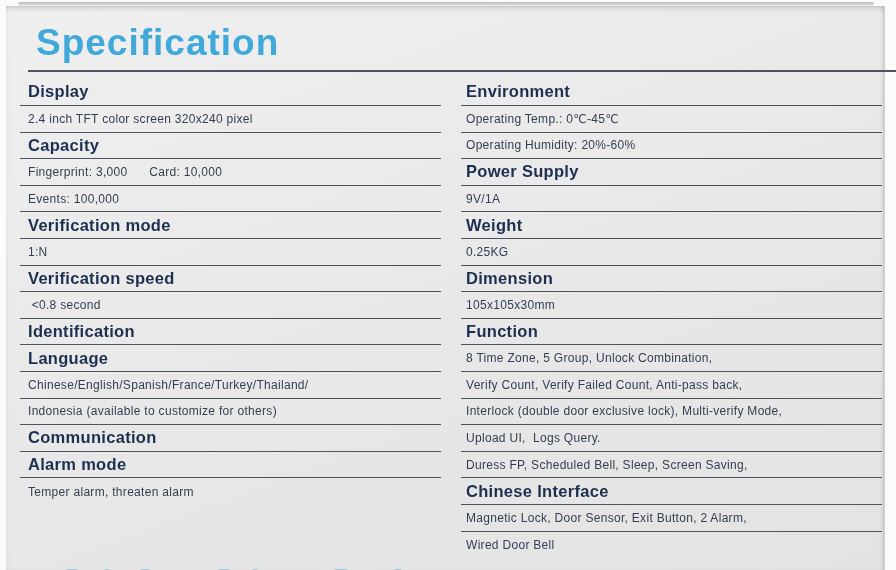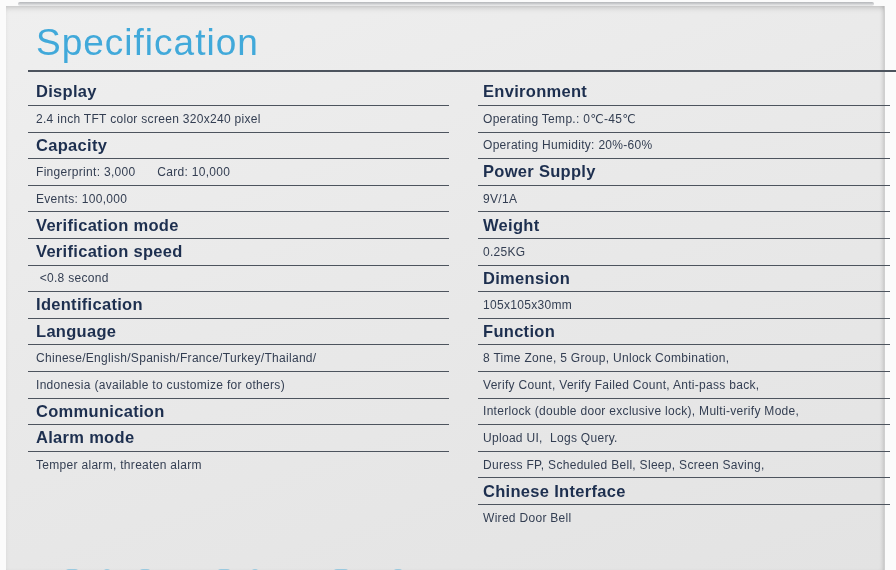--- a/index.html
+++ b/index.html
@@ -28,52 +28,52 @@
     left: 6px; top: 6px;
     width: 878px; height: 564px;
     background: linear-gradient(160deg, #efefef 0%, #e9e9e9 45%, #e3e3e3 100%);
     border-right: 1px solid #cfcfcf;
     box-shadow: inset 0 4px 6px -3px rgba(0,0,0,0.22), inset -3px 0 5px -3px rgba(0,0,0,0.18);
   }
   .page-title {
     position: absolute;
     left: 30px; top: 16px;
     font-size: 37px;
-    font-weight: 400;
+    font-weight: 700;
     letter-spacing: 1px;
     color: var(--accent-blue, #41a9da);
   }
   .title-underline {
     position: absolute;
     left: 22px; top: 64px;
     width: 869px; height: 2px;
     background: var(--line-color, #4d545e);
   }
   .spec-table {
     position: absolute;
-    left: 22px; top: 66px;
+    left: 14px; top: 66px;
     width: 862px;
     display: flex;
   }
   .spec-col { width: 421px; }
   .spec-col.left  { margin-right: 20px; }
   .row {
     box-sizing: border-box;
     height: 26.6px;
     display: flex;
     align-items: center;
     padding-left: 8px;
     border-bottom: 1.5px solid var(--line-color, #4d545e);
     font-size: 12px;
     letter-spacing: 0.3px;
     color: var(--text-color, #333e52);
     white-space: pre;
     overflow: visible;
   }
-  .spec-col.right .row { padding-left: 5px; margin-left: 9px; }
+  .spec-col.right .row { padding-left: 5px; }
   .row.first { height: 34px; align-items: flex-end; padding-bottom: 4px; }
   .row.header {
     font-weight: bold;
     font-size: 16.5px;
     color: var(--heading-navy, #1d2f4f);
   }
   .row.no-line { border-bottom: none; }
   
   .cutoff-fragments {
     position: absolute;
@@ -99,20 +99,21 @@
   <div class="title-underline"></div>
 
   <div class="spec-table">
     <div class="spec-col left">
         <div class="row header first">Display</div>
         <div class="row value">2.4 inch TFT color screen 320x240 pixel</div>
         <div class="row header">Capacity</div>
         <div class="row value">Fingerprint: 3,000      Card: 10,000</div>
         <div class="row value">Events: 100,000</div>
         <div class="row header">Verification mode</div>
+        <div class="row value">1:N</div>
         <div class="row header">Verification speed</div>
         <div class="row value"> &lt;0.8 second</div>
         <div class="row header">Identification</div>
         <div class="row header">Language</div>
         <div class="row value">Chinese/English/Spanish/France/Turkey/Thailand/</div>
         <div class="row value">Indonesia (available to customize for others)</div>
         <div class="row header">Communication</div>
         <div class="row header">Alarm mode</div>
         <div class="row value no-line">Temper alarm, threaten alarm</div>
       </div>
@@ -126,20 +127,21 @@
         <div class="row value">0.25KG</div>
         <div class="row header">Dimension</div>
         <div class="row value">105x105x30mm</div>
         <div class="row header">Function</div>
         <div class="row value">8 Time Zone, 5 Group, Unlock Combination,</div>
         <div class="row value">Verify Count, Verify Failed Count, Anti-pass back,</div>
         <div class="row value">Interlock (double door exclusive lock), Multi-verify Mode,</div>
         <div class="row value">Upload UI,  Logs Query.</div>
         <div class="row value">Duress FP, Scheduled Bell, Sleep, Screen Saving,</div>
         <div class="row header">Chinese Interface</div>
+        <div class="row value">Magnetic Lock, Door Sensor, Exit Button, 2 Alarm,</div>
         <div class="row value no-line">Wired Door Bell</div>
       </div>
   </div>
 
   <div class="cutoff-fragments">
     <div class="frag" style="left:58px;  width:16px;"></div>
     <div class="frag" style="left:96px;  width:10px;"></div>
     <div class="frag" style="left:132px; width:14px;"></div>
     <div class="frag" style="left:210px; width:16px;"></div>
     <div class="frag" style="left:244px; width:10px;"></div>

